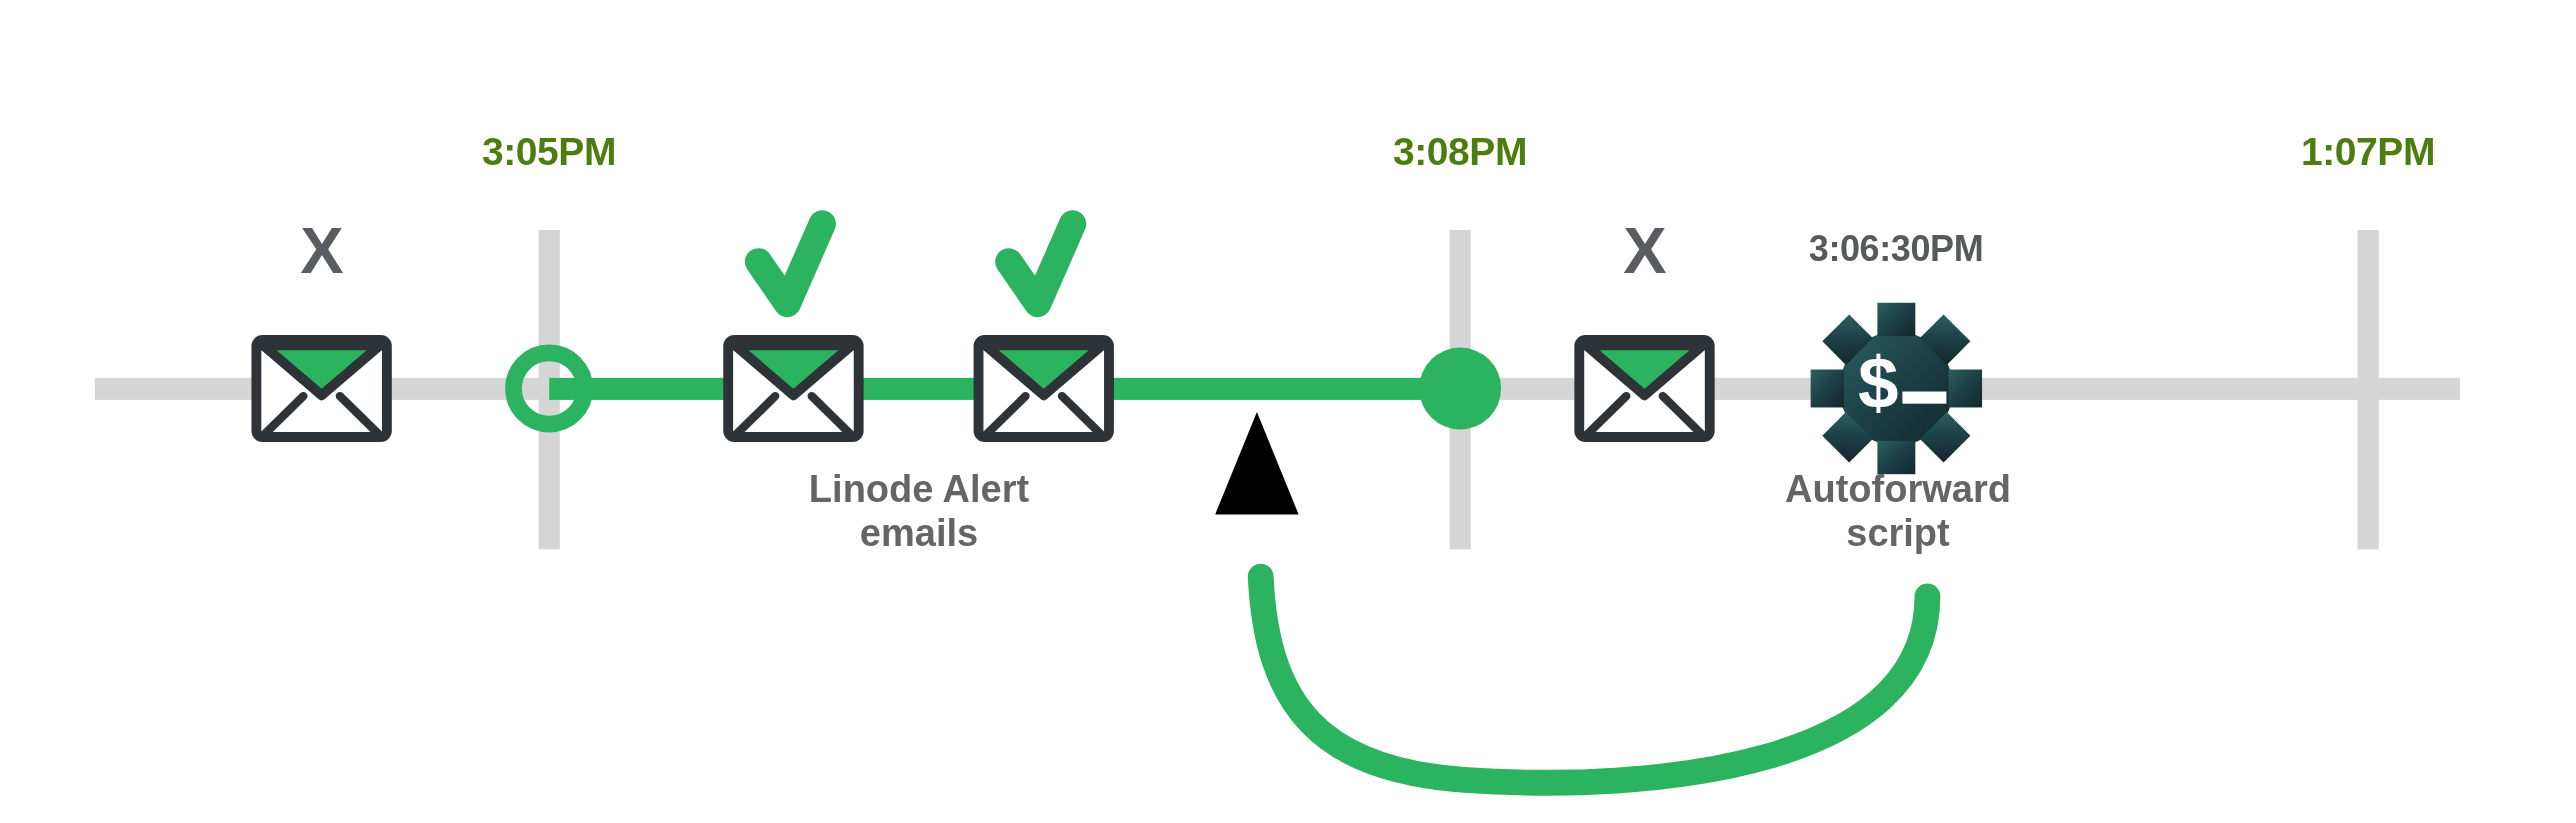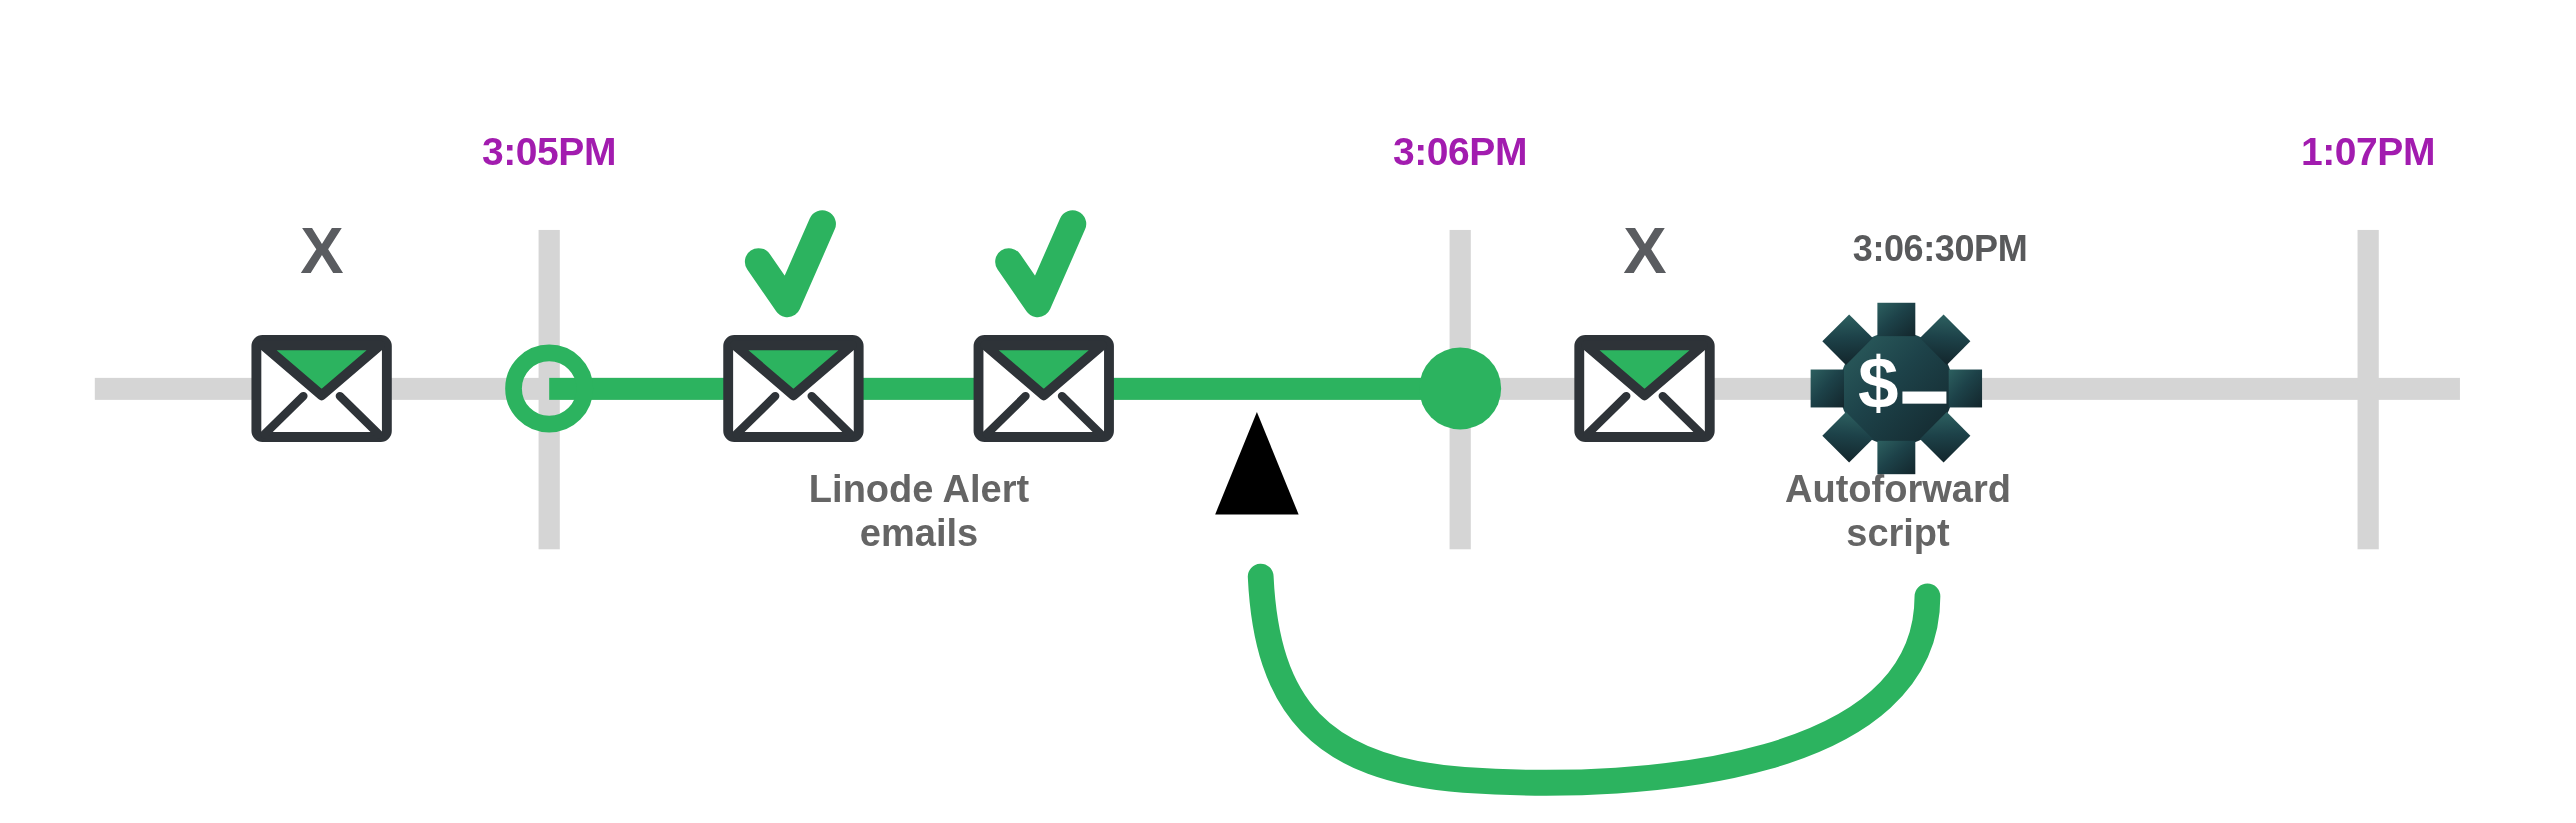--- a/index.html
+++ b/index.html
@@ -23,21 +23,21 @@
     left: 0;
     top: 0;
     width: 2576px;
     height: 824px;
   }
   .tick-label {
     position: absolute;
     font-family: "Liberation Sans", sans-serif;
     font-weight: bold;
     font-size: 39px;
-    color: #a21caf;
+    color: #4d7c0f;
     letter-spacing: -0.4px;
     white-space: nowrap;
     transform: translateX(-50%);
   }
   .node-label {
     position: absolute;
     font-family: "Liberation Sans", sans-serif;
     font-weight: bold;
     font-size: 38px;
     line-height: 1.17;
@@ -156,28 +156,28 @@
       </g>
 
       <text x="-24" y="26" text-anchor="middle" font-family="Liberation Sans, sans-serif" font-weight="bold" font-size="96" fill="#ffffff">$</text>
 
       <rect x="8" y="4" width="58" height="16" fill="#ffffff"></rect>
     </g>
 
   </svg>
 
   <div class="tick-label" style="left:549px; top:130px;">3:05PM</div>
-  <div class="tick-label" style="left:1460px; top:130px;">3:06PM</div>
+  <div class="tick-label" style="left:1460px; top:130px;">3:08PM</div>
   <div class="tick-label" style="left:2368px; top:130px;">1:07PM</div>
 
   <div class="xmark" style="left:322px; top:218px;">X</div>
   <div class="xmark" style="left:1645px; top:218px;">X</div>
 
   <div class="node-label" style="left:1898px; top:467px; width:425px;">Autoforward
 script</div>
 
   <div class="node-label" style="left:919px; top:467px; width:425px;">Linode Alert
 emails</div>
 
-  <div class="event-time-label" style="left:1896px; top:228px;margin-left:44px;">3:06:30PM</div>
+  <div class="event-time-label" style="left:1896px; top:228px;">3:06:30PM</div>
 
 </div>
 
 
 </body></html>

